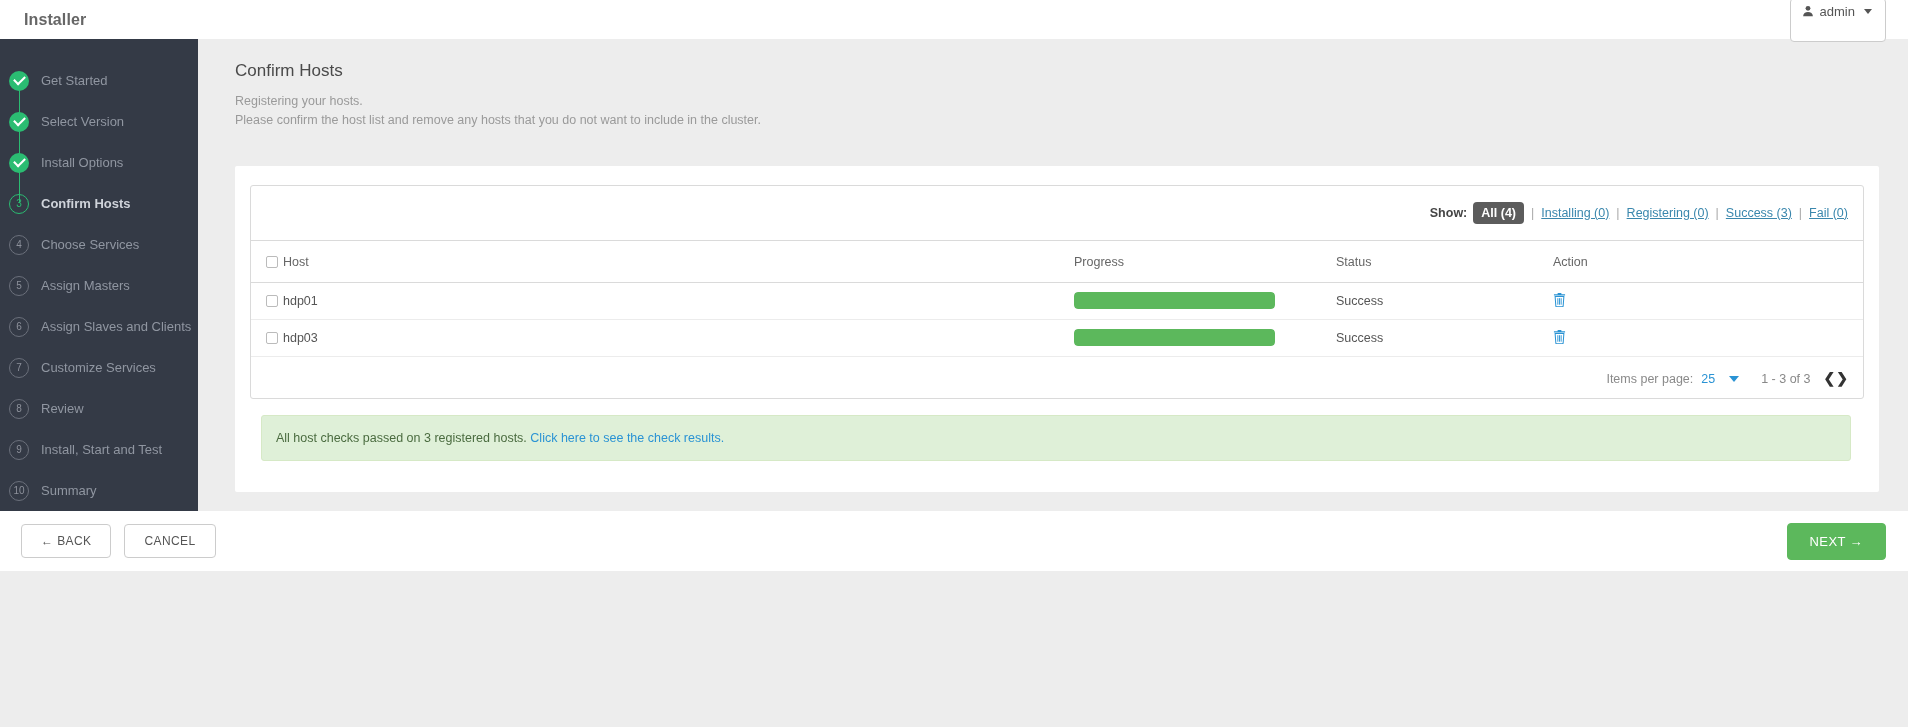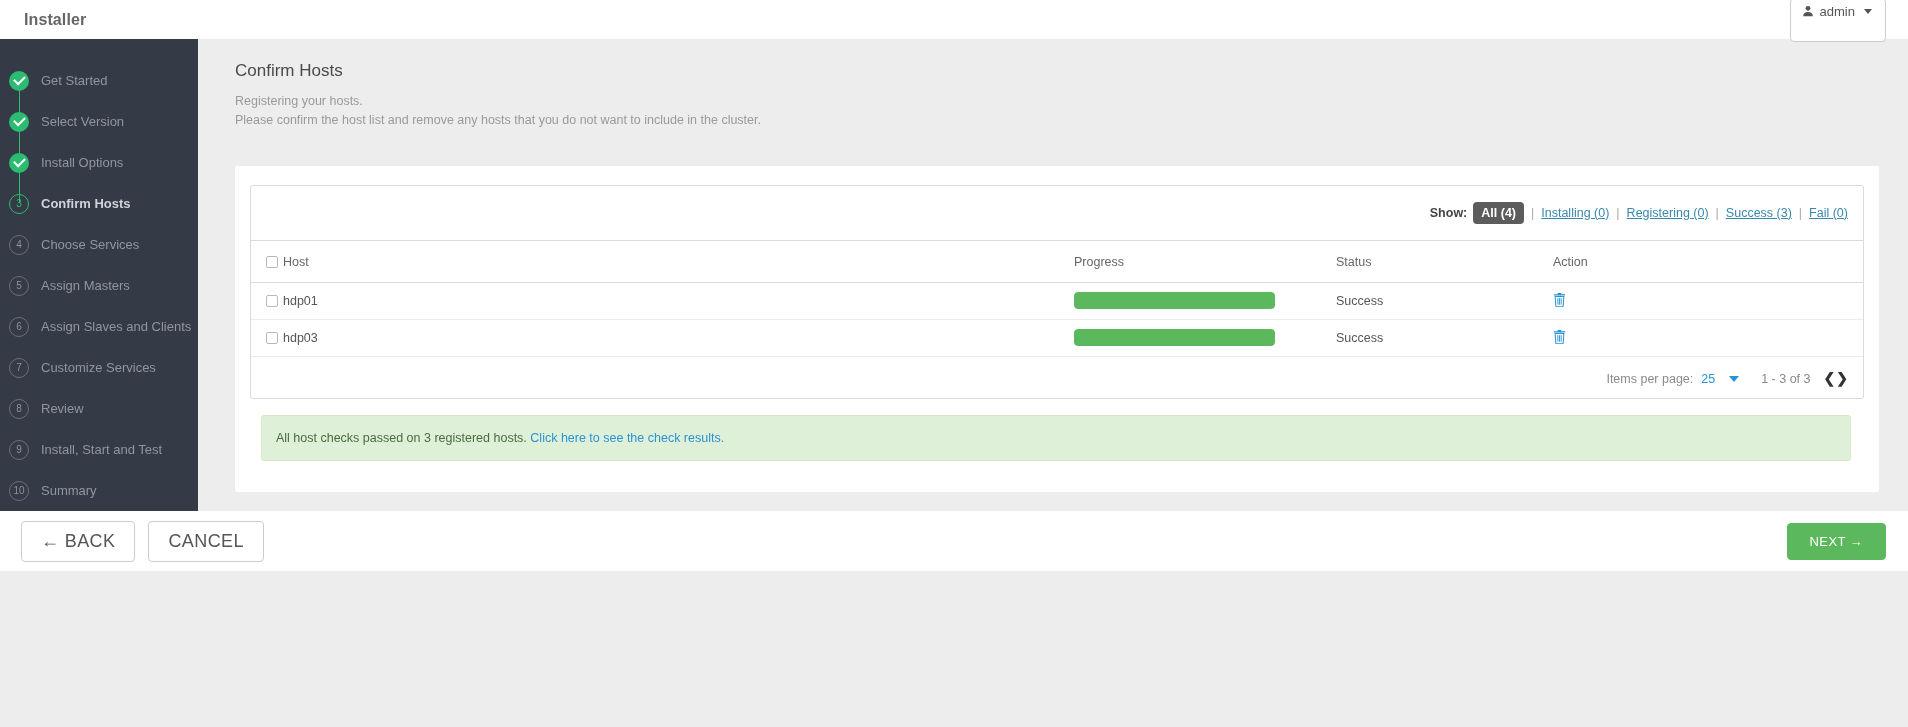--- a/index.html
+++ b/index.html
@@ -278,21 +278,21 @@
     align-items: center;
     padding: 0 22px 0 21px;
     justify-content: space-between;
   }
   .footer-left { display: flex; gap: 13px; }
   .btn {
     border: 1px solid #ccc;
     background: #fff;
     border-radius: 4px;
     padding: 9px 19px;
-    font-size: 18px;
+    font-size: 12px;
     color: #555;
     cursor: pointer;
     letter-spacing: .4px;
   }
   .btn-next {
     background: #5cb85c;
     border-color: #5cb85c;
     color: #fff;
     padding: 10px 22px;
     font-size: 13px;

